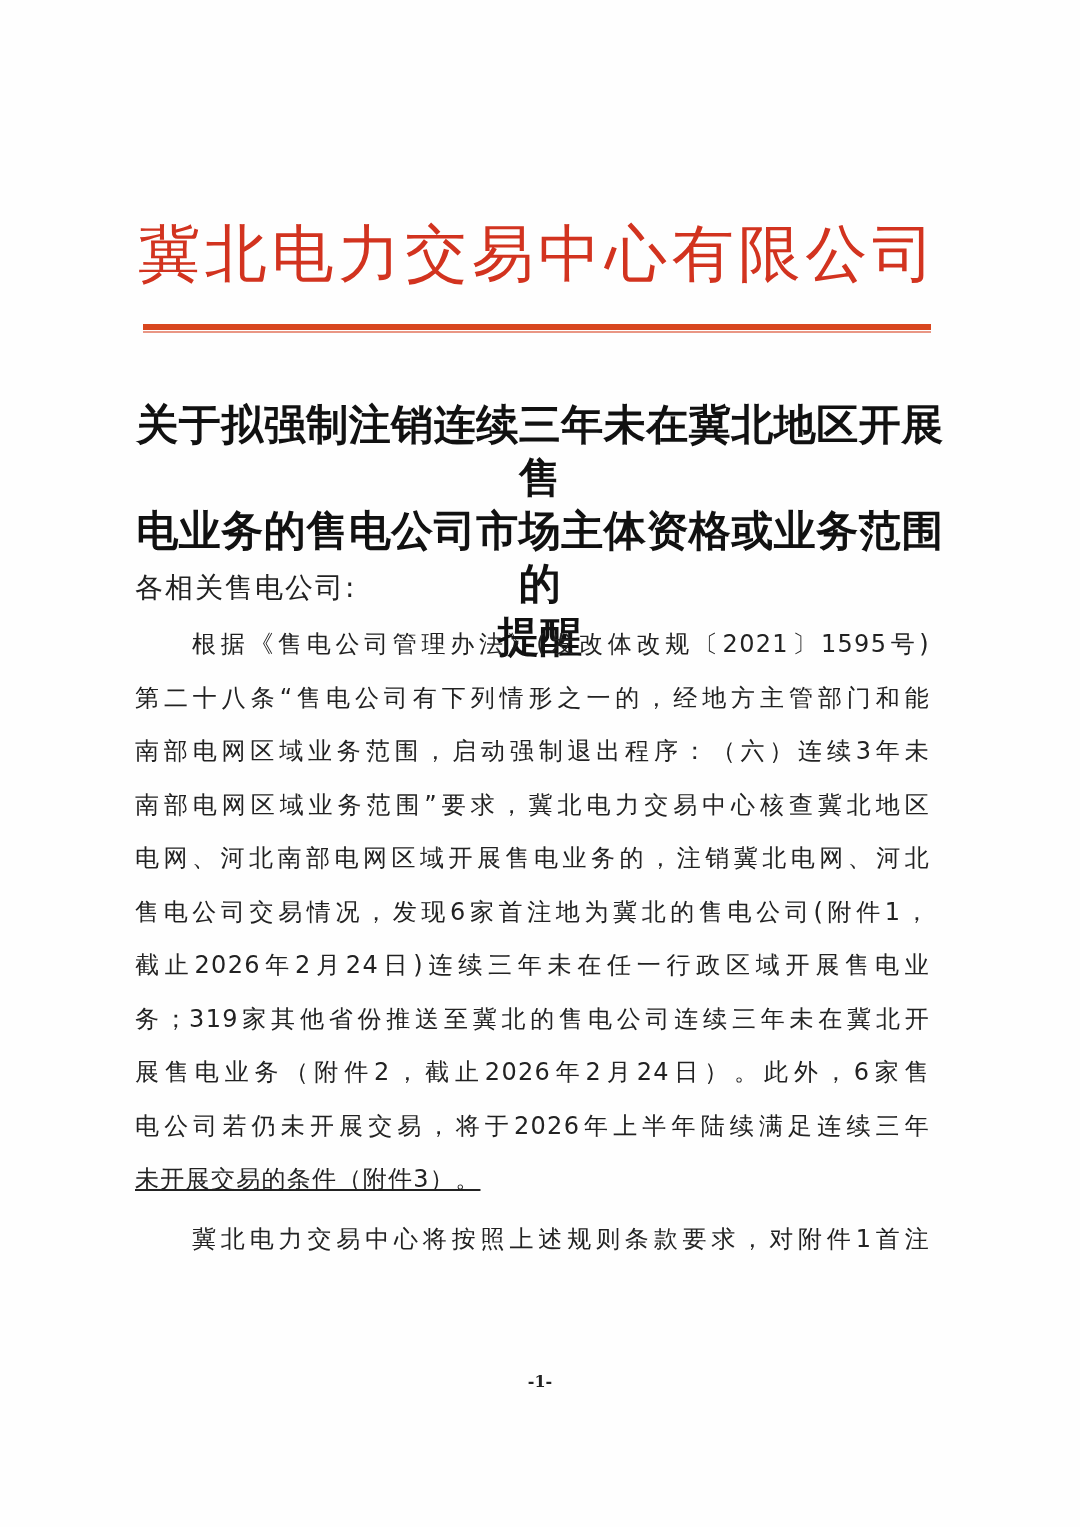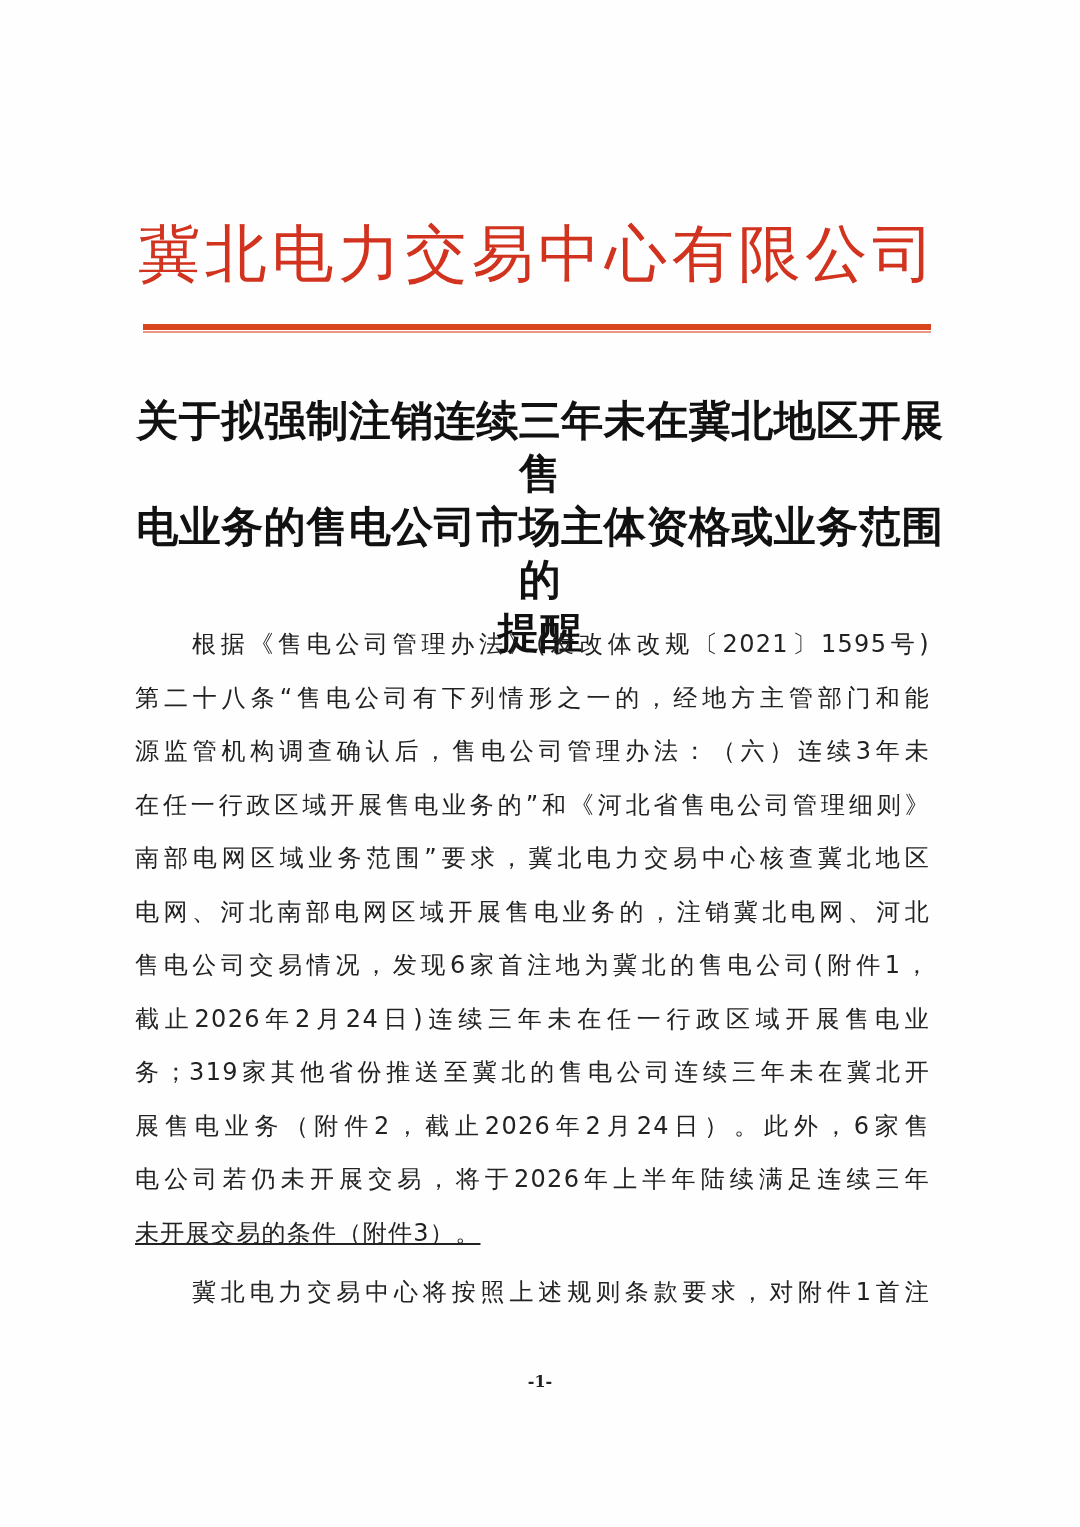--- a/index.html
+++ b/index.html
@@ -1,21 +1,21 @@
 <!DOCTYPE html>
 <html><head>
 <meta charset="utf-8">
 <style>
   html, body { margin: 0; padding: 0; background: #ffffff; }
   body { width: 1080px; height: 1527px; position: relative; overflow: hidden; font-family: "DejaVu Sans", sans-serif; color: #1a1a1a; }
   .page { position: absolute; left: 0; top: 0; width: 1080px; height: 1527px; background: #fefefe; }
   .letterhead { position: absolute; left: 138px; top: 214px; width: 800px; text-align: justify; text-align-last: justify; font-family: "DejaVu Serif", serif; font-size: 62px; line-height: 80px; color: #d2331f; letter-spacing: 4px; font-weight: normal; }
   .red-rule { position: absolute; left: 143px; top: 324px; width: 788px; height: 6px; background: #d8461e; }
   .red-rule-thin { position: absolute; left: 143px; top: 331px; width: 788px; height: 2px; background: #e06a50; opacity: .7; }
-  .doc-title { position: absolute; left: 130px; top: 398px; width: 820px; text-align: center; font-family: Liberation Mono, monospace; font-weight: bold; font-size: 42px; line-height: 53px; color: #111; letter-spacing: 0.5px; }
+  .doc-title { position: absolute; left: 130px; top: 398px; width: 820px; text-align: center; font-family: Liberation Sans, sans-serif; font-weight: bold; font-size: 42px; line-height: 53px; color: #111; letter-spacing: 0.5px; }
   .salutation { position: absolute; left: 135px; top: 568px; font-size: 28px; line-height: 40px; letter-spacing: 2px; color: #222; }
   .body-text { position: absolute; left: 135px; top: 618px; width: 795px; font-size: 24px; line-height: 53.5px; color: #222; letter-spacing: 1.3px; }
   .body-text p { margin: 0; text-align: justify; }
   .body-text .line { display: block; white-space: nowrap; text-align: justify; text-align-last: justify; }
   .indent { padding-left: 57px; }
   .para2 { margin-top: 6px !important; }
   .page-number { position: absolute; left: 0; width: 1080px; top: 1372px; text-align: center; font-family: "DejaVu Serif", serif; font-size: 16px; color: #222; font-weight: bold; }
 </style>
 </head>
 <body>
@@ -25,27 +25,27 @@
   <div class="letterhead">冀北电力交易中心有限公司</div>
   <div class="red-rule"></div>
   <div class="red-rule-thin"></div>
 
   <div class="doc-title">
     <div>关于拟强制注销连续三年未在冀北地区开展售</div>
     <div>电业务的售电公司市场主体资格或业务范围的</div>
     <div>提醒</div>
   </div>
 
+  <div class="salutation">各相关售电公司:</div>
 
   <div class="body-text">
     <p>
       <span class="line indent">根据《售电公司管理办法》(发改体改规〔2021〕1595号)</span>
       <span class="line">第二十八条“售电公司有下列情形之一的，经地方主管部门和能</span>
-      <span class="line">源监管机构调查确认后，售电公司管理办法：（六）连续3年未</span>
-      <span class="line">在任一行政区域开展售电业务的”和《河北省售电公司管理细则》</span>
+      <span class="line">南部电网区域业务范围，启动强制退出程序：（六）连续3年未</span>
       <span class="line">南部电网区域业务范围”要求，冀北电力交易中心核查冀北地区</span>
       <span class="line">电网、河北南部电网区域开展售电业务的，注销冀北电网、河北</span>
       <span class="line">售电公司交易情况，发现6家首注地为冀北的售电公司(附件1，</span>
       <span class="line">截止2026年2月24日)连续三年未在任一行政区域开展售电业</span>
       <span class="line">务；319家其他省份推送至冀北的售电公司连续三年未在冀北开</span>
       <span class="line">展售电业务（附件2，截止2026年2月24日）。此外，6家售</span>
       <span class="line">电公司若仍未开展交易，将于2026年上半年陆续满足连续三年</span>
       <span class="line" style="text-align-last:left;text-decoration:underline;">未开展交易的条件（附件3）。</span>
     </p>
     <p class="para2">

